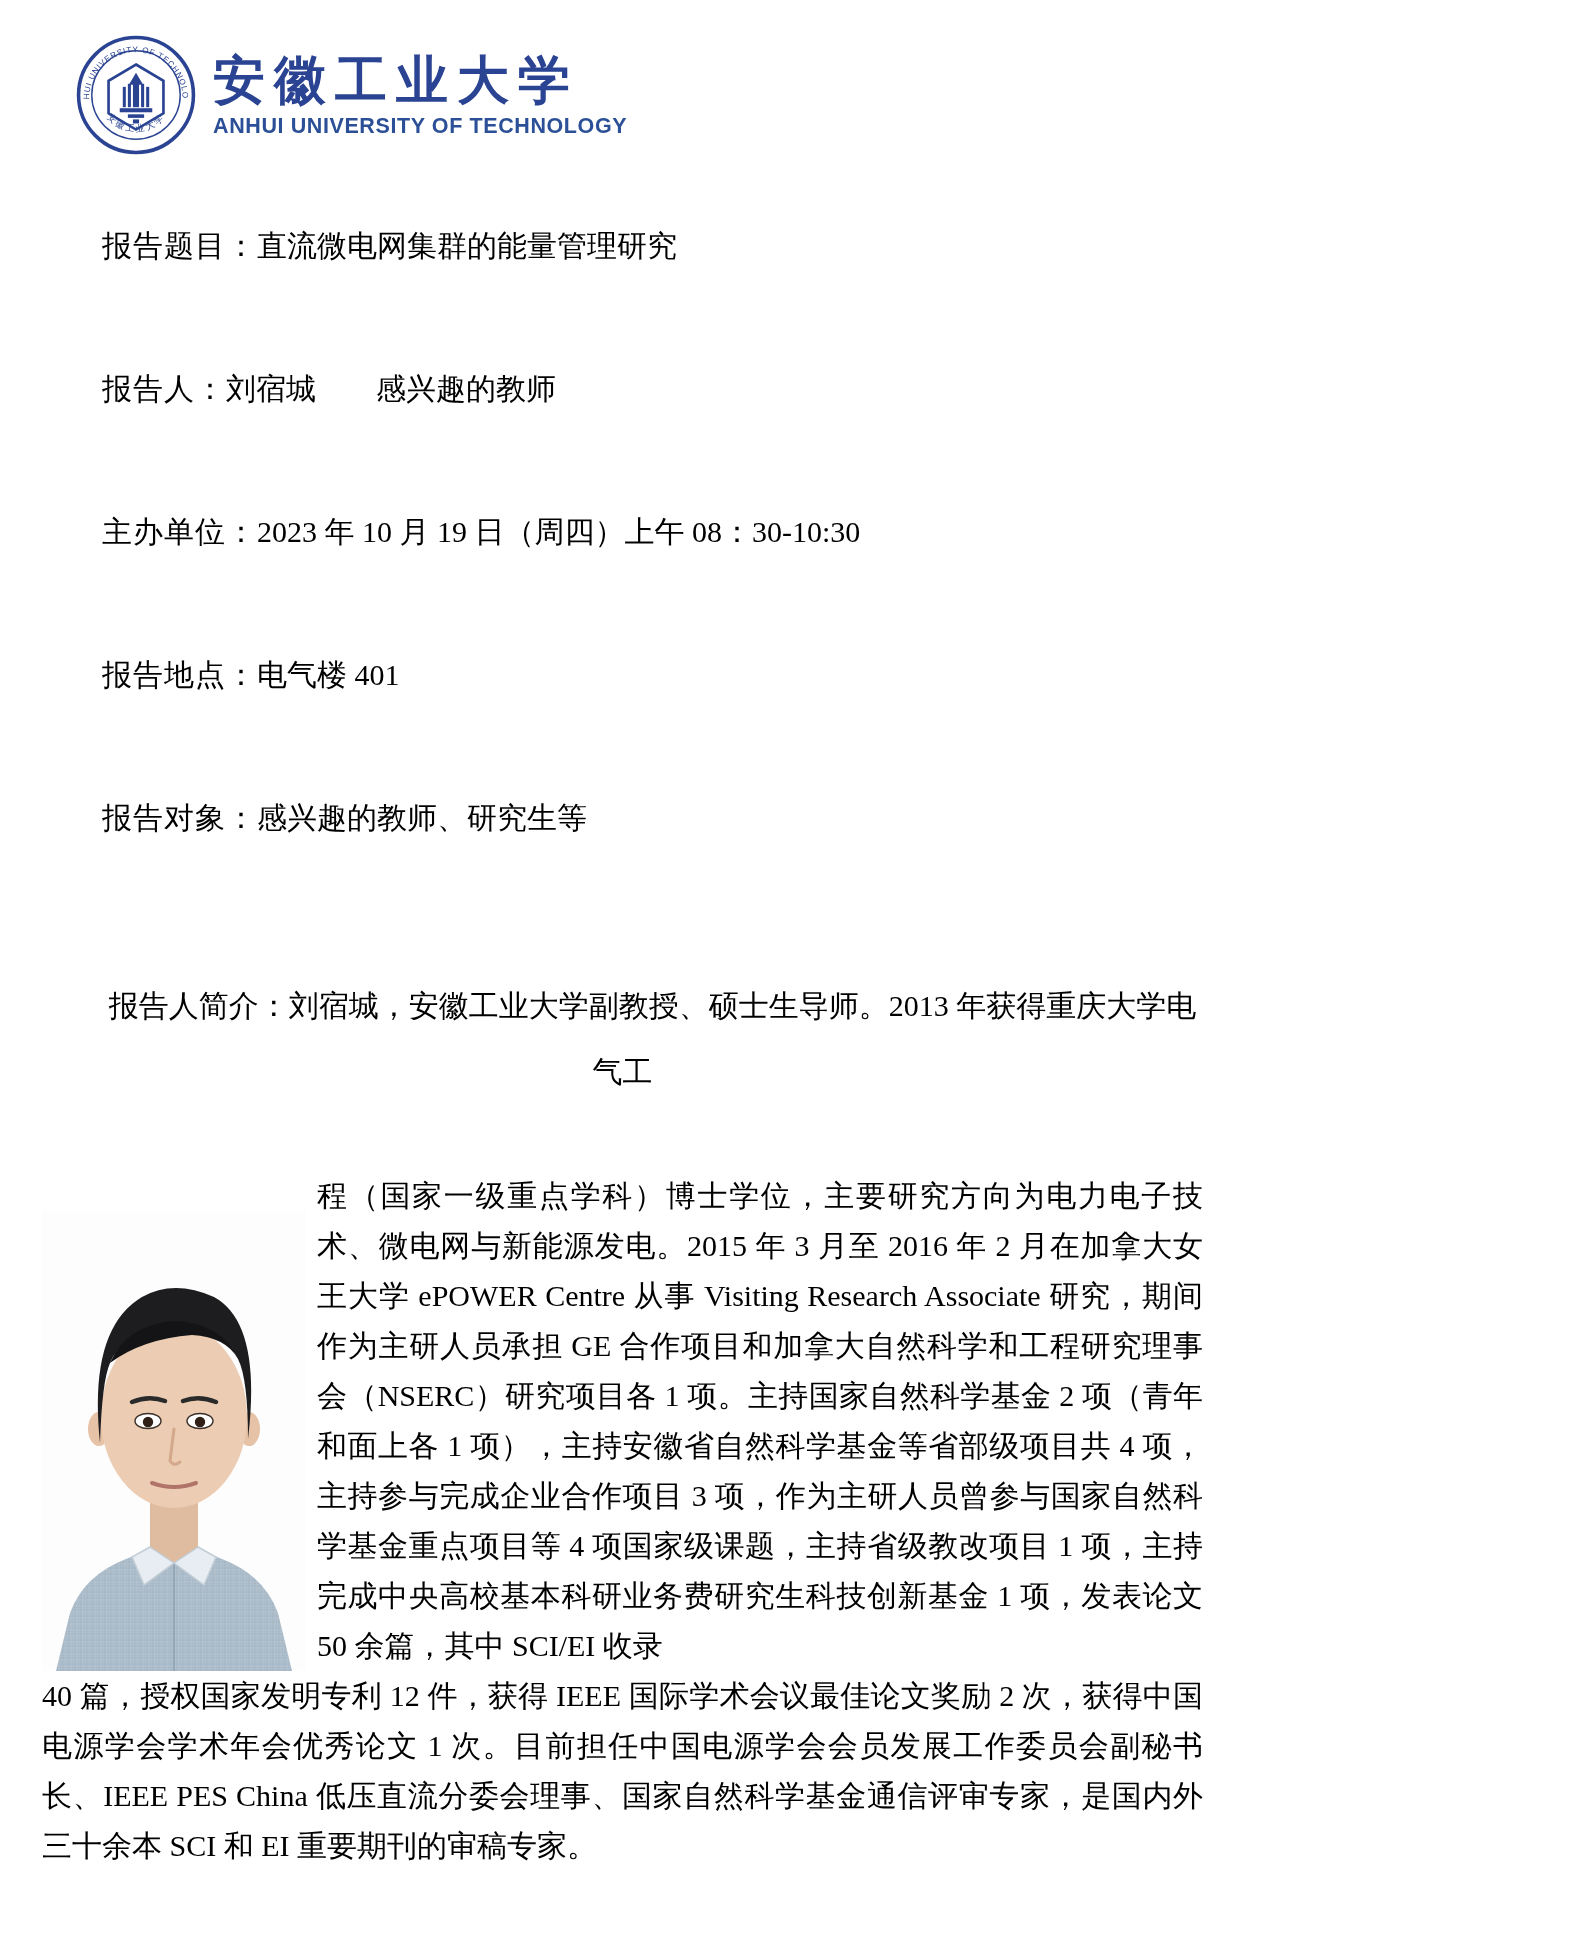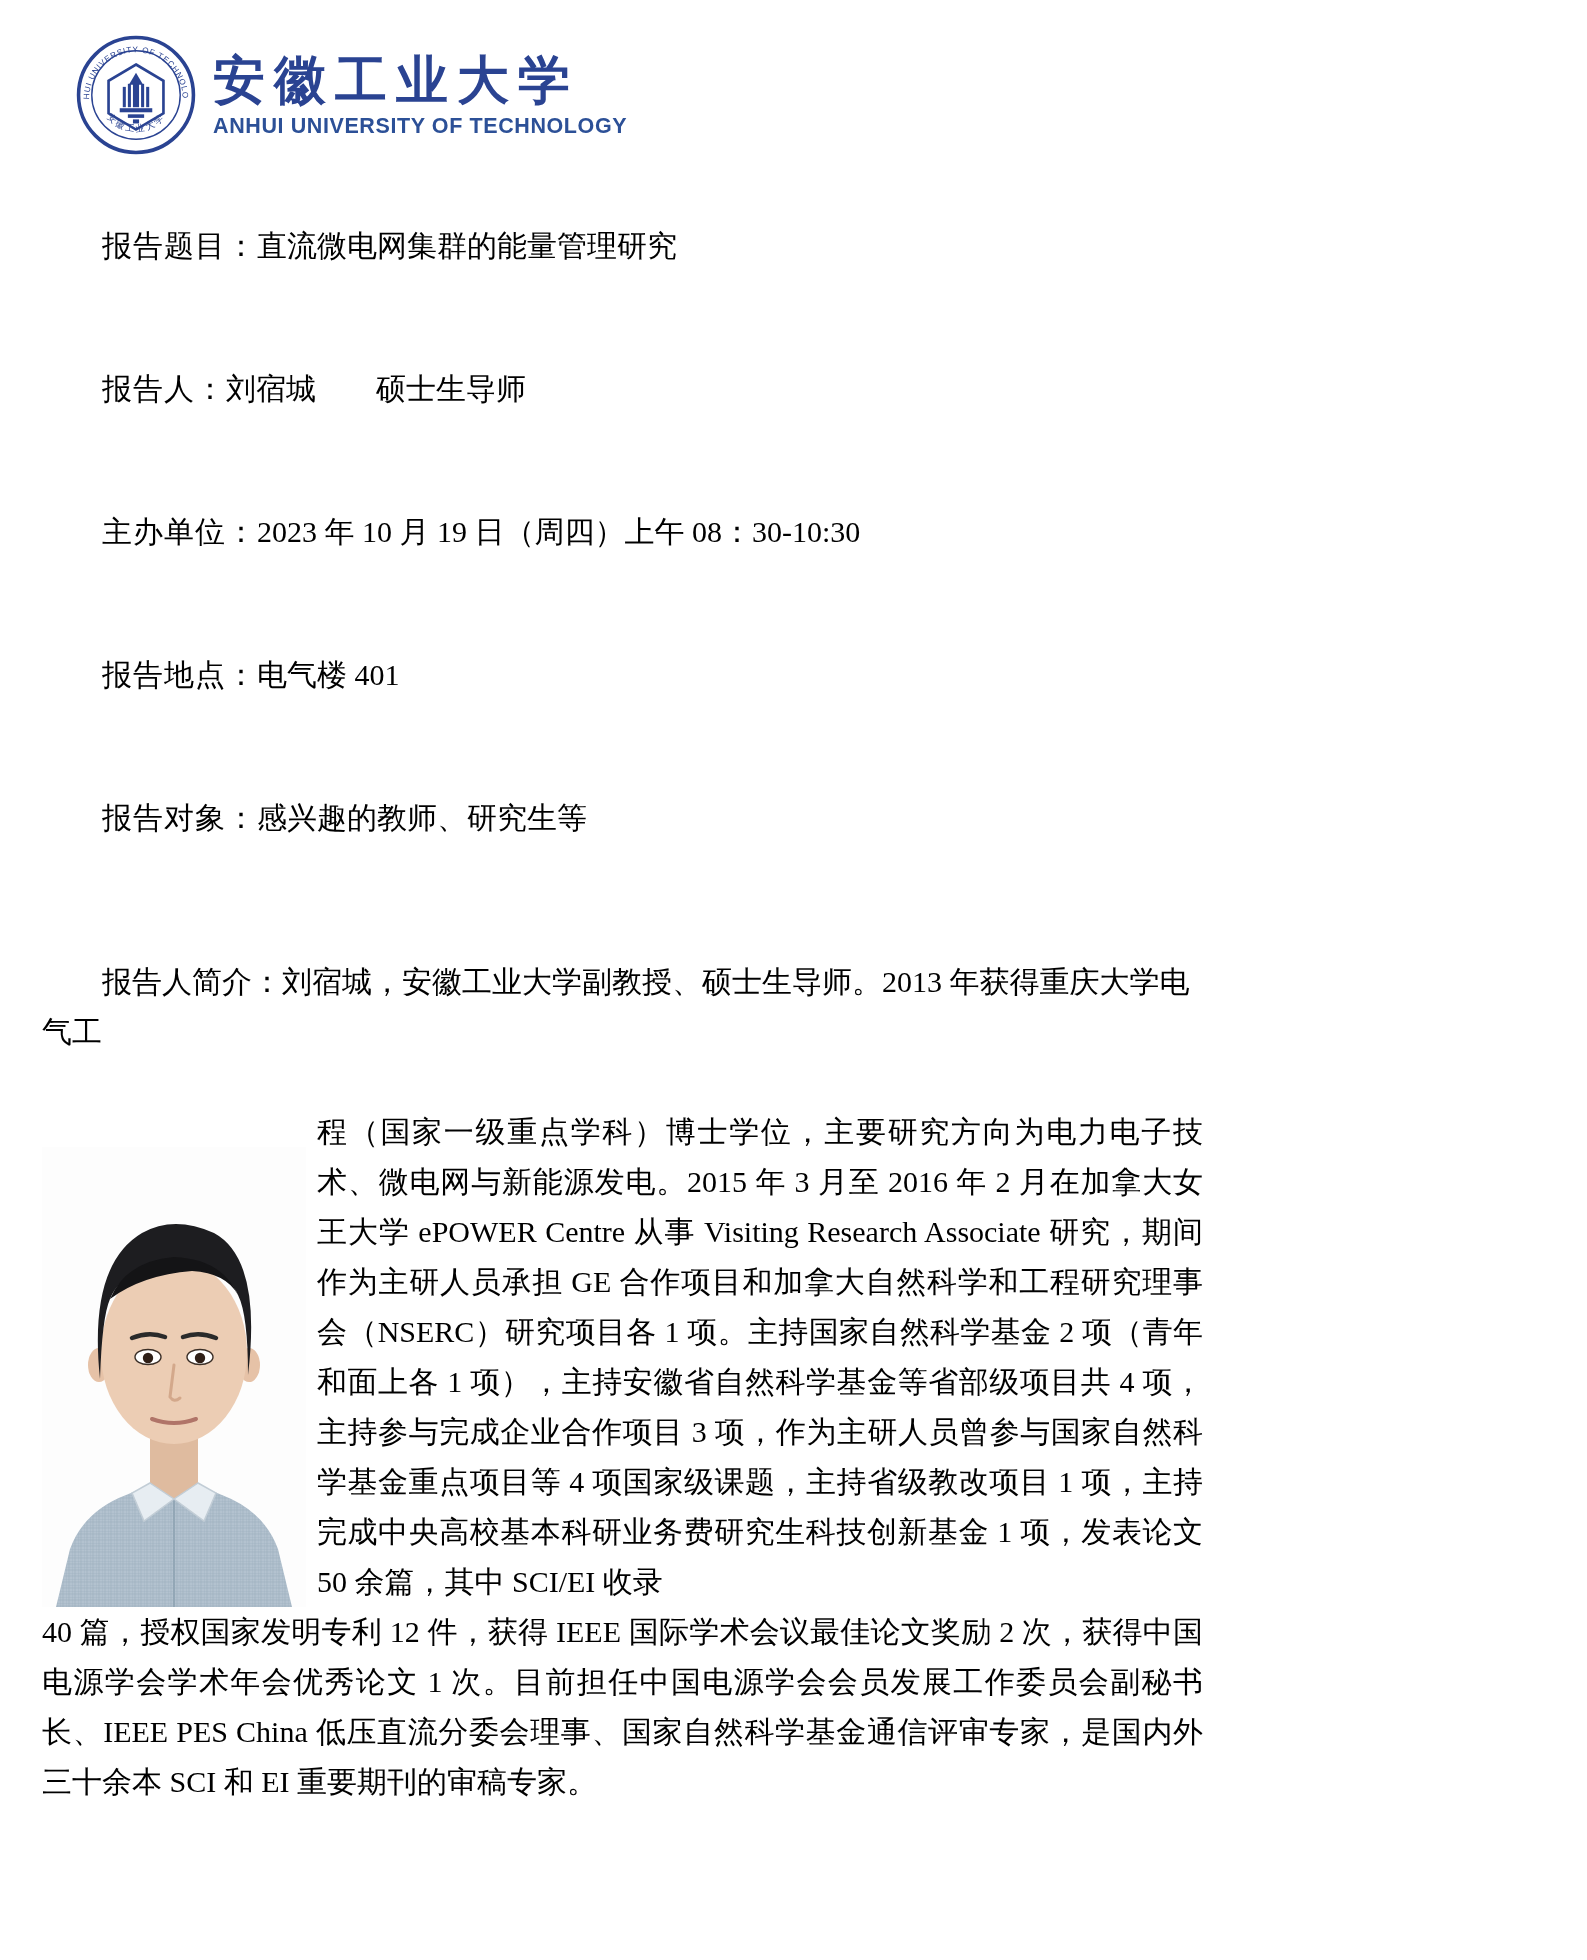--- a/index.html
+++ b/index.html
@@ -28,21 +28,21 @@
   }
 
   
   .content { margin-left:42px; width:1161px; }
 
   .info-block { margin-top:36px; }
   .info-line { font-size:30px; line-height:36px; margin-bottom:35px; white-space:pre-wrap; }
   .info-line .lbl { letter-spacing:1px; }
 
   
-  .bio-first { margin-top:2px; font-size:30px; line-height:50px; white-space:pre-wrap; }
+  .bio-first { margin-top:2px; font-size:30px; line-height:66px; white-space:pre-wrap;text-align:center; }
   .bio-middle { display:flex; align-items:flex-end; }
   .speaker-photo { flex:0 0 264px; width:264px; height:460px; margin-right:11px; background:#fdfdfd; }
   .bio-wrap { flex:1 1 auto; font-size:30px; line-height:50px; text-align:justify; text-justify:inter-ideograph; }
   .bio-tail { font-size:30px; line-height:50px; text-align:justify; text-justify:inter-ideograph; }
 </style>
 </head>
 <body>
 
 <div class="page">
 
@@ -81,21 +81,21 @@
     </div>
   </header>
 
   <main class="content">
 
     <section class="info-block">
       <div class="info-line">
         <span class="lbl">报告题目：</span><span>直流微电网集群的能量管理研究</span>
       </div>
       <div class="info-line">
-        <span class="lbl">报告人：</span><span>刘宿城　　硕士生导师</span>
+        <span class="lbl">报告人：</span><span>刘宿城　　感兴趣的教师</span>
       </div>
       <div class="info-line">
         <span class="lbl">主办单位：</span><span>2023 年 10 月 19 日（周四）上午 08：30-10:30</span>
       </div>
       <div class="info-line">
         <span class="lbl">报告地点：</span><span>电气楼 401</span>
       </div>
       <div class="info-line">
         <span class="lbl">报告对象：</span><span>感兴趣的教师、研究生等</span>
       </div>

